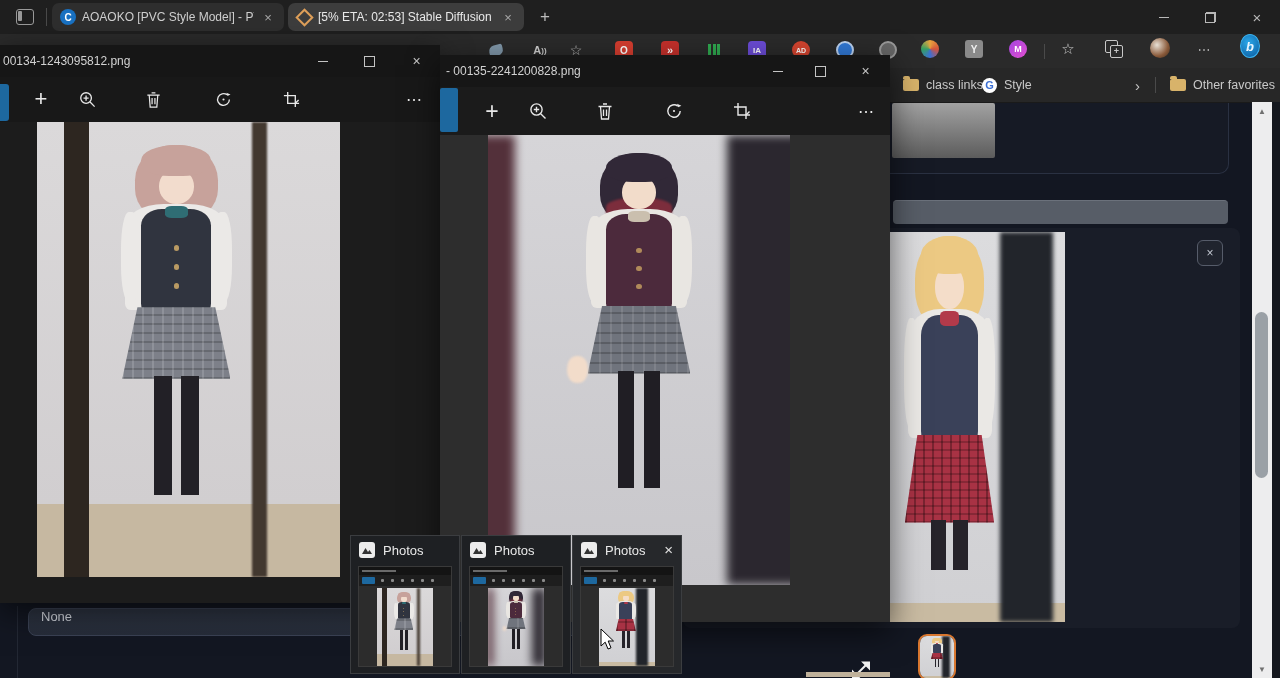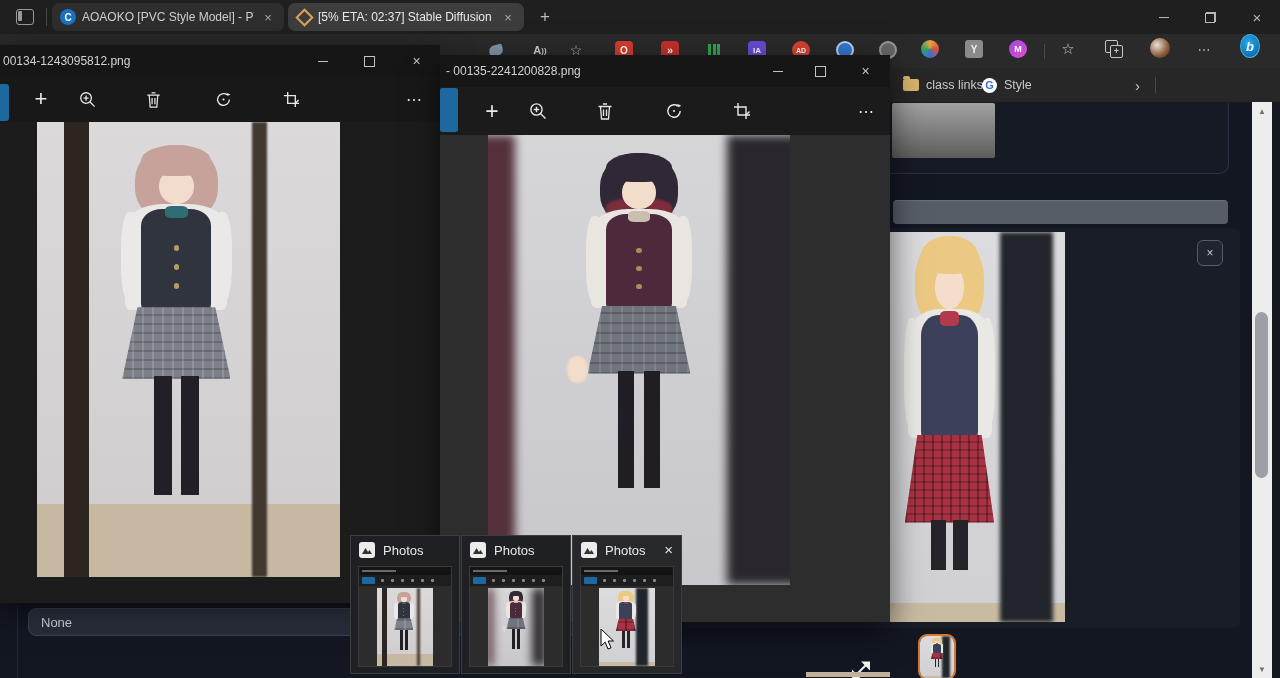--- a/index.html
+++ b/index.html
@@ -33,21 +33,21 @@
   
   .pcard{position:absolute;top:535px;width:110px;height:139px;background:#1e2023;border:1px solid #3b3d40;box-sizing:border-box;z-index:30;}
   .pcard-h{position:absolute;left:8px;top:6px;display:flex;align-items:center;gap:8px;color:#e9e9e9;font-size:13px;}
   .miniwin{position:absolute;left:7px;top:30px;width:94px;height:101px;background:#2c2c2c;border:1px solid #3a3a3a;box-sizing:border-box;overflow:hidden;}
   .mtitle{position:absolute;left:0;top:0;right:0;height:8px;background:#141414;}
   .mtool{position:absolute;left:0;top:8px;right:0;height:11px;background:#1e1e1e;}
   .mimg{position:absolute;left:18px;top:21px;width:56px;height:78px;overflow:hidden;}
   .mdot{position:absolute;top:4px;width:3px;height:3px;background:#8a8a8a;border-radius:1px;}
   .photoglyph{width:16px;height:16px;background:#ececec;border-radius:3px;display:flex;align-items:center;justify-content:center;}
   
-  .sddrop{position:absolute;left:28px;top:608px;width:632px;height:28px;border-radius:8px;background:linear-gradient(180deg,#2e3543,#262c39);border:1px solid #3a4254;box-sizing:border-box;color:#d5d9e0;font-size:13px;display:flex;align-items:center;padding-left:12px;z-index:3;}
+  .sddrop{position:absolute;left:28px;top:608px;width:632px;height:28px;border-radius:8px;background:linear-gradient(180deg,#2e3543,#262c39);border:1px solid #3a4254;box-sizing:border-box;color:#d5d9e0;font-size:13px;display:flex;align-items:flex-start;padding-left:12px;z-index:3;}
   .artbox{position:absolute;overflow:hidden;}
   .xbtn{position:absolute;width:24px;height:24px;border-radius:6px;border:1px solid #565c6a;background:#20242e;color:#c2c7d1;font-size:12px;display:flex;align-items:center;justify-content:center;z-index:4;}
   
   .sbtrack{position:absolute;left:1252px;top:102px;width:20px;height:576px;background:#ededee;z-index:6;}
   .sbthumb{position:absolute;left:3px;width:13px;top:210px;height:166px;background:#9aa0a6;border-radius:7px;}
   .sbarrow{position:absolute;left:0;width:20px;height:14px;color:#707070;font-size:8px;display:flex;align-items:center;justify-content:center;}
   svg{display:block;}
 </style>
 </head>
 <body>
@@ -123,21 +123,21 @@
           <span style="color:#fff;font-size:10px;font-weight:bold;">C</span>
         </span>
       <span class="tab-title">AOAOKO [PVC Style Model] - PV</span>
       <span class="tab-close">×</span>
     </div>
 
     <div class="tab active" style="left:288px;width:236px;background:#3d3d3d;">
       <span style="width:16px;height:16px;display:flex;align-items:center;justify-content:center;">
         <span style="width:9px;height:9px;border:2px solid #dfa05a;transform:rotate(45deg);display:block;"></span>
       </span>
-      <span class="tab-title">[5% ETA: 02:37] Stable Diffusion</span>
+      <span class="tab-title">[5% ETA: 02:53] Stable Diffusion</span>
       <span class="tab-close">×</span>
     </div>
 
     <div class="abs ctr" style="left:533px;top:5px;width:24px;height:24px;color:#bdbdbd;font-size:17px;">
         <span>+</span>
       </div>
 
     <div class="wc" style="left:1141px;">
         <span class="minbar"></span>
       </div>
@@ -223,20 +223,24 @@
       <span>class links</span>
     </div>
     <div class="favitem" style="left:982px;">
       <span style="width:15px;height:15px;border-radius:50%;background:#fff;color:#3b6fd4;font-size:11px;font-weight:bold;display:flex;align-items:center;justify-content:center;">G</span>
       <span>Style</span>
     </div>
     <div class="favitem" style="left:1135px;font-size:15px;color:#c4c4c4;">
         <span>›</span>
       </div>
     <div class="abs" style="left:1155px;top:9px;width:1px;height:16px;background:#4a4a4a;"></div>
+    <div class="favitem" style="left:1170px;">
+      <span class="folder"></span>
+      <span>Other favorites</span>
+    </div>
   </div>
 
   <div class="pwin" style="left:0;top:45px;width:440px;height:556px;z-index:10;">
     <div class="ptitle">
       <span style="margin-left:3px;">00134-1243095812.png</span>
       <div class="pwc" style="left:300px;">
           <span class="minbar"></span>
         </div>
       <div class="pwc" style="left:347px;">
           <span class="box1"></span>

